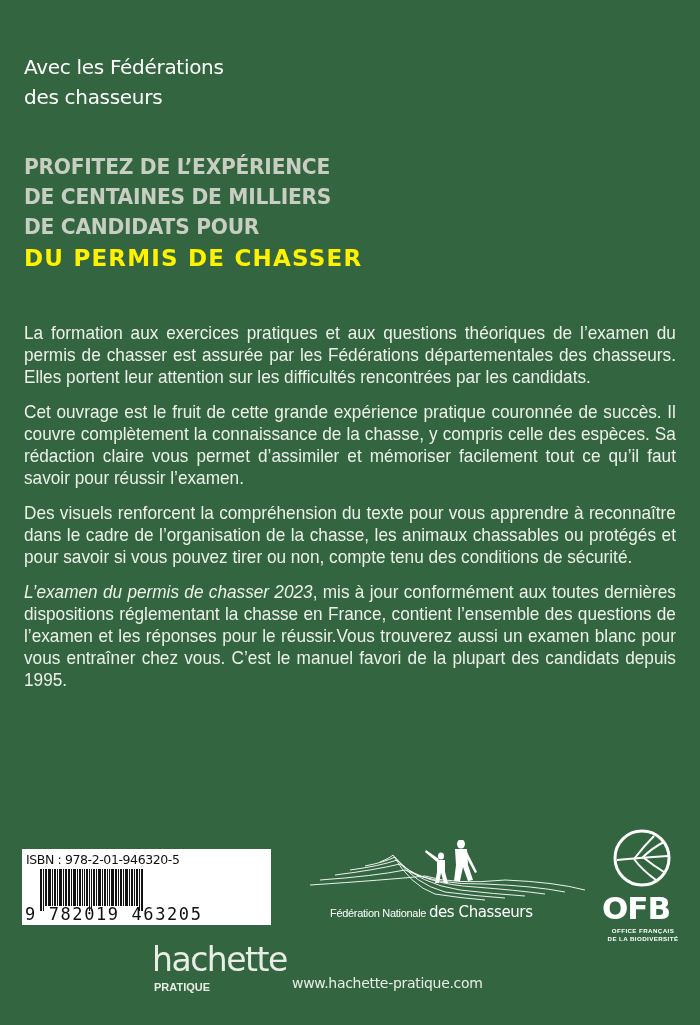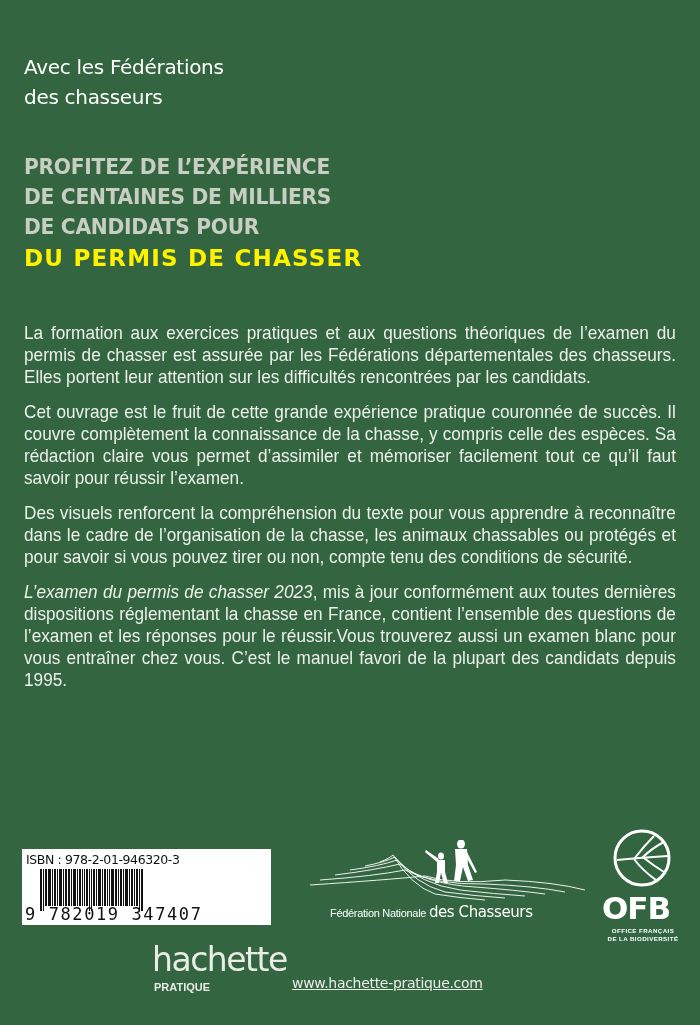--- a/index.html
+++ b/index.html
@@ -40,21 +40,21 @@
   }
   .isbn { position: absolute; left: 4px; top: 3px; font-size: 12.5px; font-family: "DejaVu Sans", sans-serif; letter-spacing: -0.4px; }
   .bars { position: absolute; left: 18px; top: 20px; width: 154px; height: 37px; display: flex; align-items: flex-start; }
   .bars span { display: block; background: #111; height: 37px; margin-right: 1px; }
   .ean { position: absolute; left: 3px; top: 55px; font-size: 17px; font-family: "DejaVu Sans Mono", monospace; letter-spacing: 1.6px; }
   .side { position: absolute; left: 193px; top: 3px; font-size: 12.5px; font-family: "DejaVu Sans", sans-serif; line-height: 14px; letter-spacing: -0.3px; }
   .side .big { font-size: 15px; line-height: 18px; }
   .side .small { font-size: 7.5px; }
   .hachette { position: absolute; left: 152px; top: 940px; color: #e9ede6; font-size: 33px; font-family: "DejaVu Sans", sans-serif; letter-spacing: -1.5px; font-weight: normal; }
   .pratique { position: absolute; left: 154px; top: 981px; color: #e9ede6; font-size: 11px; font-weight: bold; font-family: "Liberation Sans", sans-serif; }
-  .url { position: absolute; left: 292px; top: 975px; color: #e9ede6; font-size: 14px; font-family: "DejaVu Sans", sans-serif; letter-spacing: -0.3px; text-decoration: underline; }
+  .url { position: absolute; left: 292px; top: 975px; color: #e9ede6; font-size: 14px; font-family: "DejaVu Sans", sans-serif; letter-spacing: -0.3px; }
   .fnc { position: absolute; left: 305px; top: 840px; width: 290px; height: 80px; }
   .fnc-text { position: absolute; left: 330px; top: 903px; color: #fff; white-space: nowrap; }
   .fnc-text .a { font-size: 11px; letter-spacing: -0.3px; }
   .fnc-text .b { font-size: 15px; font-family: "DejaVu Sans", sans-serif; letter-spacing: -0.4px; }
   .ofb { position: absolute; left: 598px; top: 828px; width: 100px; height: 110px; color: #fff; }
   .ofb-title { position: absolute; left: 4px; top: 62px; font-size: 31px; font-weight: bold; font-family: "DejaVu Sans", sans-serif; letter-spacing: -1px; }
   .ofb-sub { position: absolute; left: 2px; top: 99px; width: 86px; font-size: 6.2px; font-weight: bold; text-align: center; line-height: 7.5px; letter-spacing: 0.4px; }
 </style>
 </head>
 <body>
@@ -75,21 +75,21 @@
 </div>
 
 <div class="body">
   <p>La formation aux exercices pratiques et aux questions théoriques de l’examen du permis de chasser est assurée par les Fédérations départementales des chasseurs. Elles portent leur attention sur les difficultés rencontrées par les candidats.</p>
   <p>Cet ouvrage est le fruit de cette grande expérience pratique couronnée de succès. Il couvre complètement la connaissance de la chasse, y compris celle des espèces. Sa rédaction claire vous permet d’assimiler et mémoriser facilement tout ce qu’il faut savoir pour réussir l’examen.</p>
   <p>Des visuels renforcent la compréhension du texte pour vous apprendre à reconnaître dans le cadre de l’organisation de la chasse, les animaux chassables ou protégés et pour savoir si vous pouvez tirer ou non, compte tenu des conditions de sécurité.</p>
   <p><em>L’examen du permis de chasser 2023</em><span>, mis à jour conformément aux toutes dernières dispositions réglementant la chasse en France, contient l’ensemble des questions de l’examen et les réponses pour le réussir.Vous trouverez aussi un examen blanc pour vous entraîner chez vous. C’est le manuel favori de la plupart des candidats depuis 1995.</span></p>
 </div>
 
 <div class="barcode-box">
-  <div class="isbn">ISBN : 978-2-01-946320-3</div>
+  <div class="isbn">ISBN : 978-2-01-946320-5</div>
   <div class="bars">
     <span style="width:2px;height:42px"></span>
       <span style="width:1px;height:42px"></span>
       <span style="width:2px"></span>
       <span style="width:3px"></span>
       <span style="width:1px"></span>
       <span style="width:2px"></span>
       <span style="width:1px"></span>
       <span style="width:3px"></span>
       <span style="width:1px"></span>
@@ -117,21 +117,21 @@
       <span style="width:2px"></span>
       <span style="width:1px"></span>
       <span style="width:3px"></span>
       <span style="width:1px"></span>
       <span style="width:2px"></span>
       <span style="width:1px"></span>
       <span style="width:2px"></span>
       <span style="width:1px;height:42px"></span>
       <span style="width:2px;height:42px"></span>
   </div>
-  <div class="ean">9 782019 347407</div>
+  <div class="ean">9 782019 463205</div>
 </div>
 
 <svg class="fnc" viewBox="0 0 290 80">
   <g stroke="#fff" fill="none" stroke-width="0.9">
     <path d="M5 45 Q80 40 120 36 Q150 45 200 40 Q250 42 280 50"></path>
     <path d="M15 40 Q70 36 100 30 Q130 45 180 44 Q230 46 260 52"></path>
     <path d="M30 35 Q70 30 95 24 Q120 44 170 47 Q210 50 240 54"></path>
     <path d="M45 30 Q75 26 92 20 Q115 44 155 50 Q190 54 220 56"></path>
     <path d="M60 26 Q80 22 90 17 Q110 44 140 52 Q170 56 200 58"></path>
     <path d="M75 22 Q85 18 88 15 Q105 45 130 54 Q155 58 180 60"></path>

